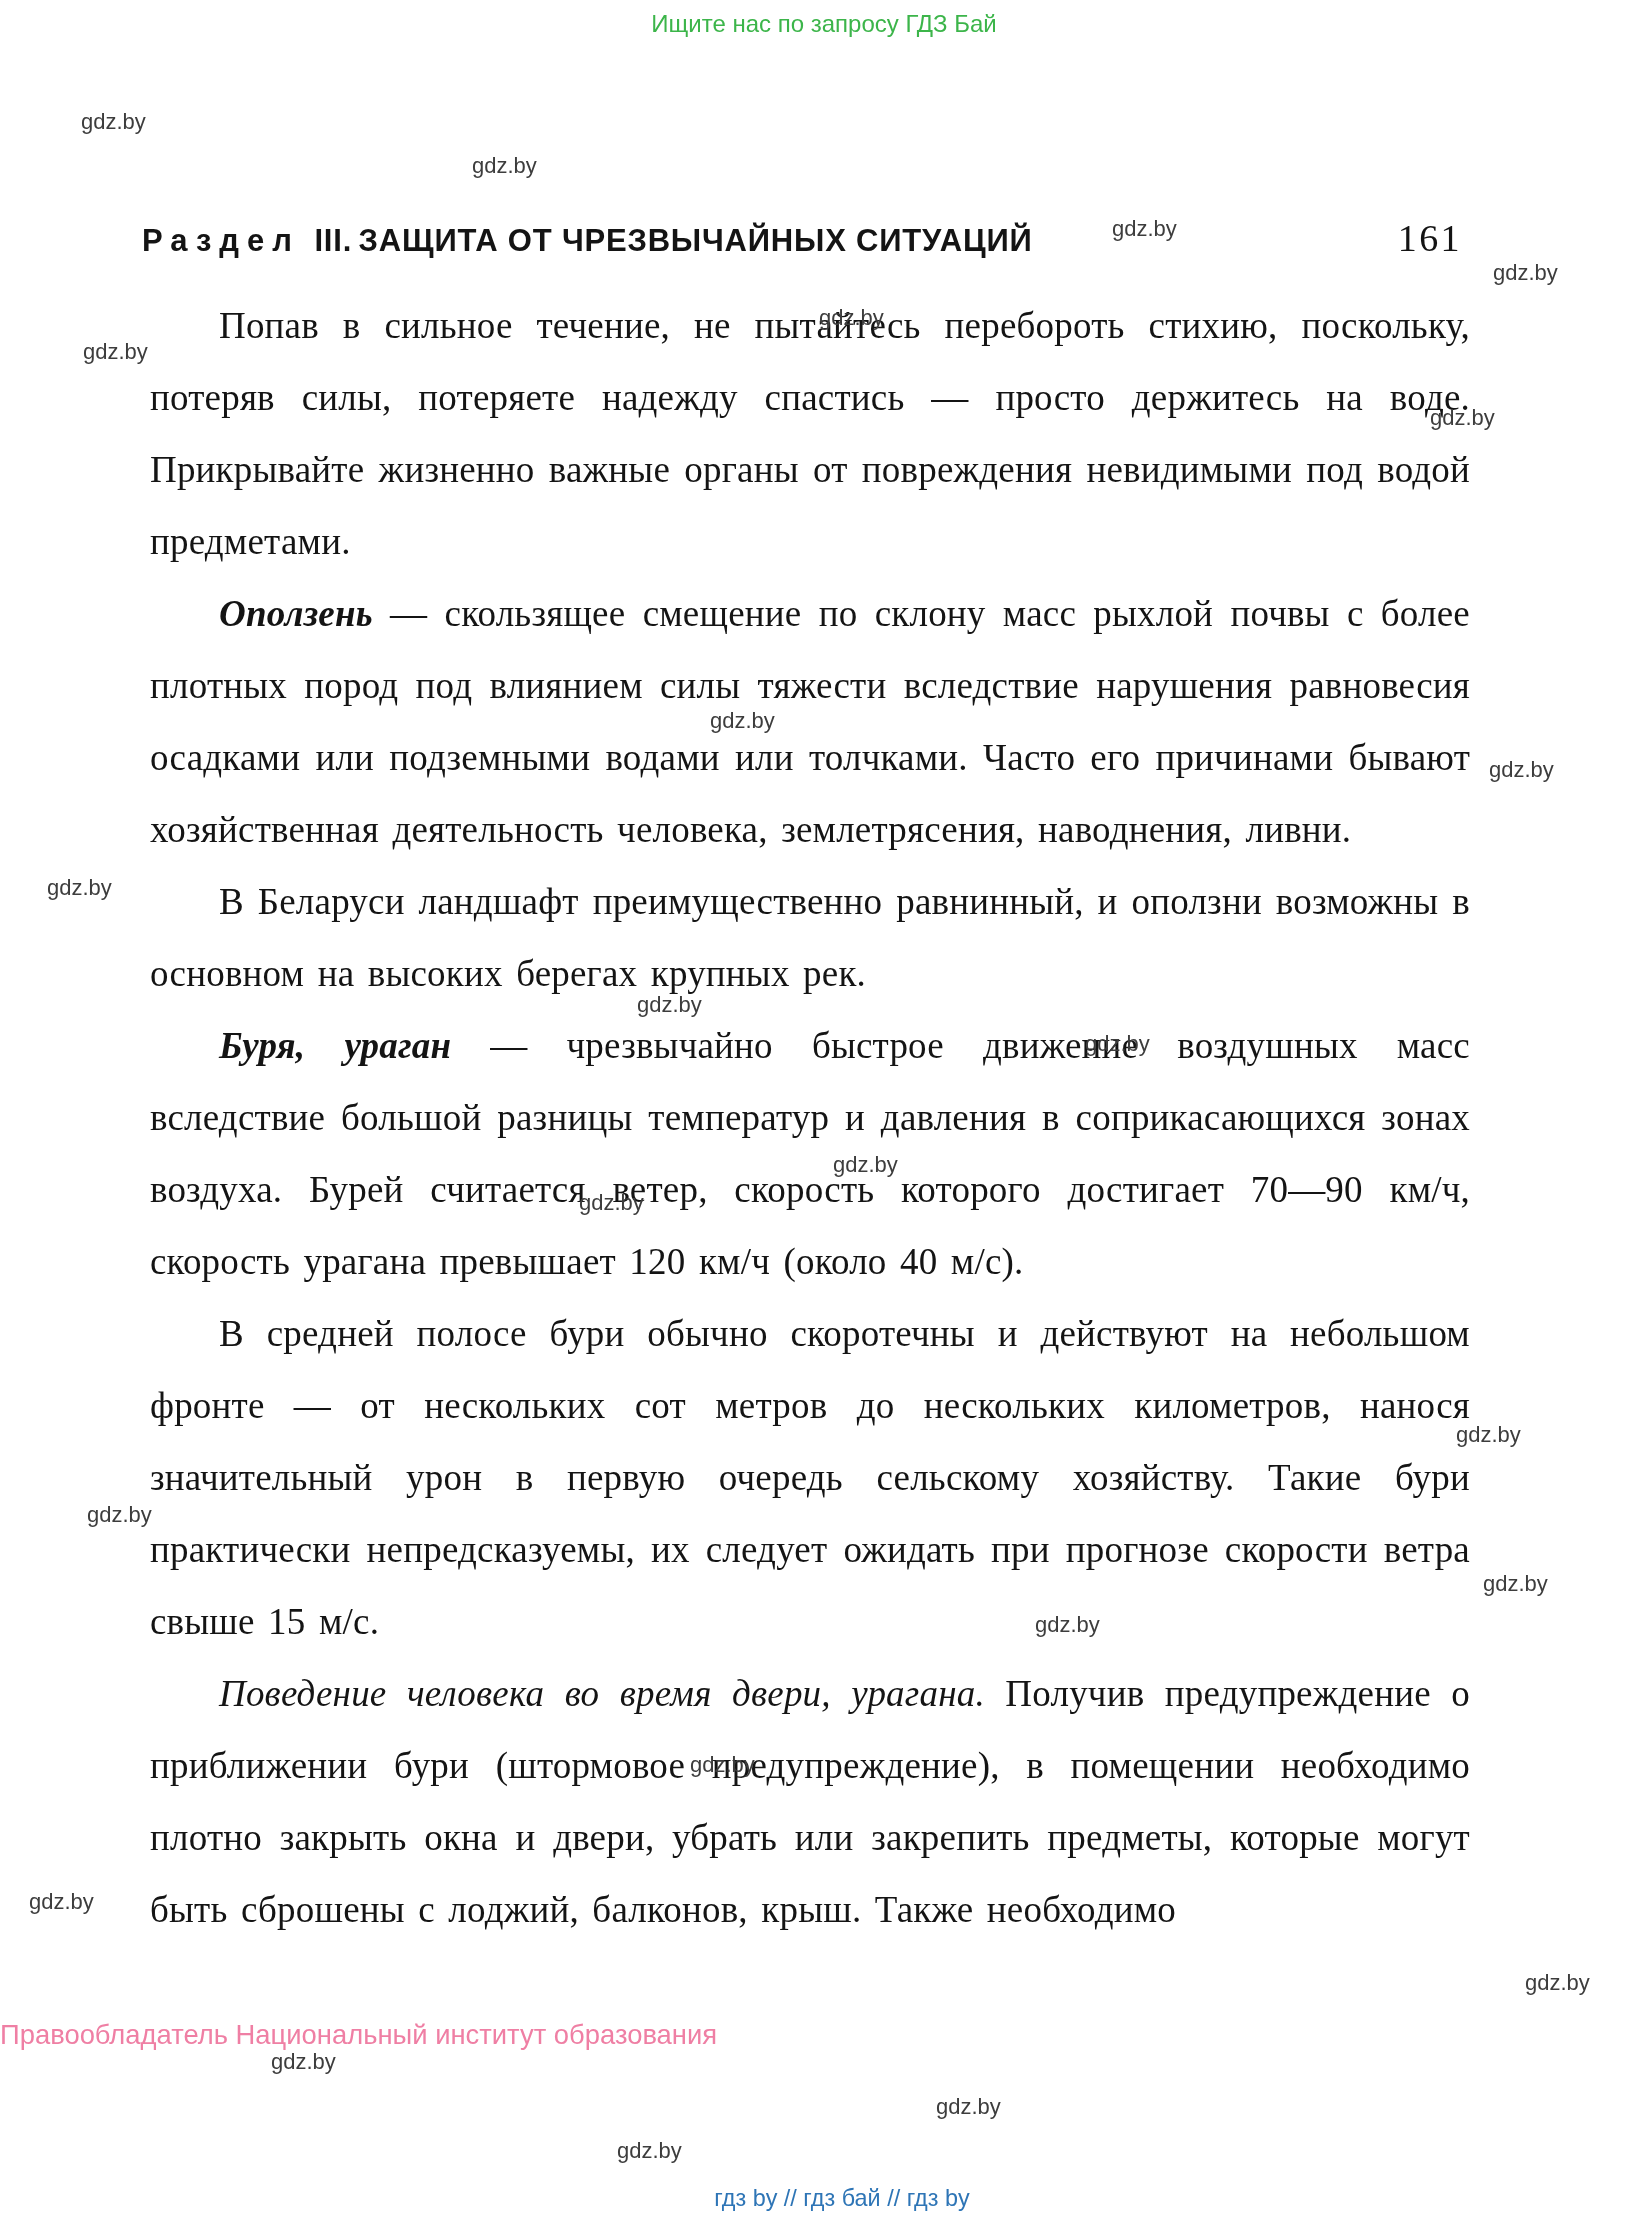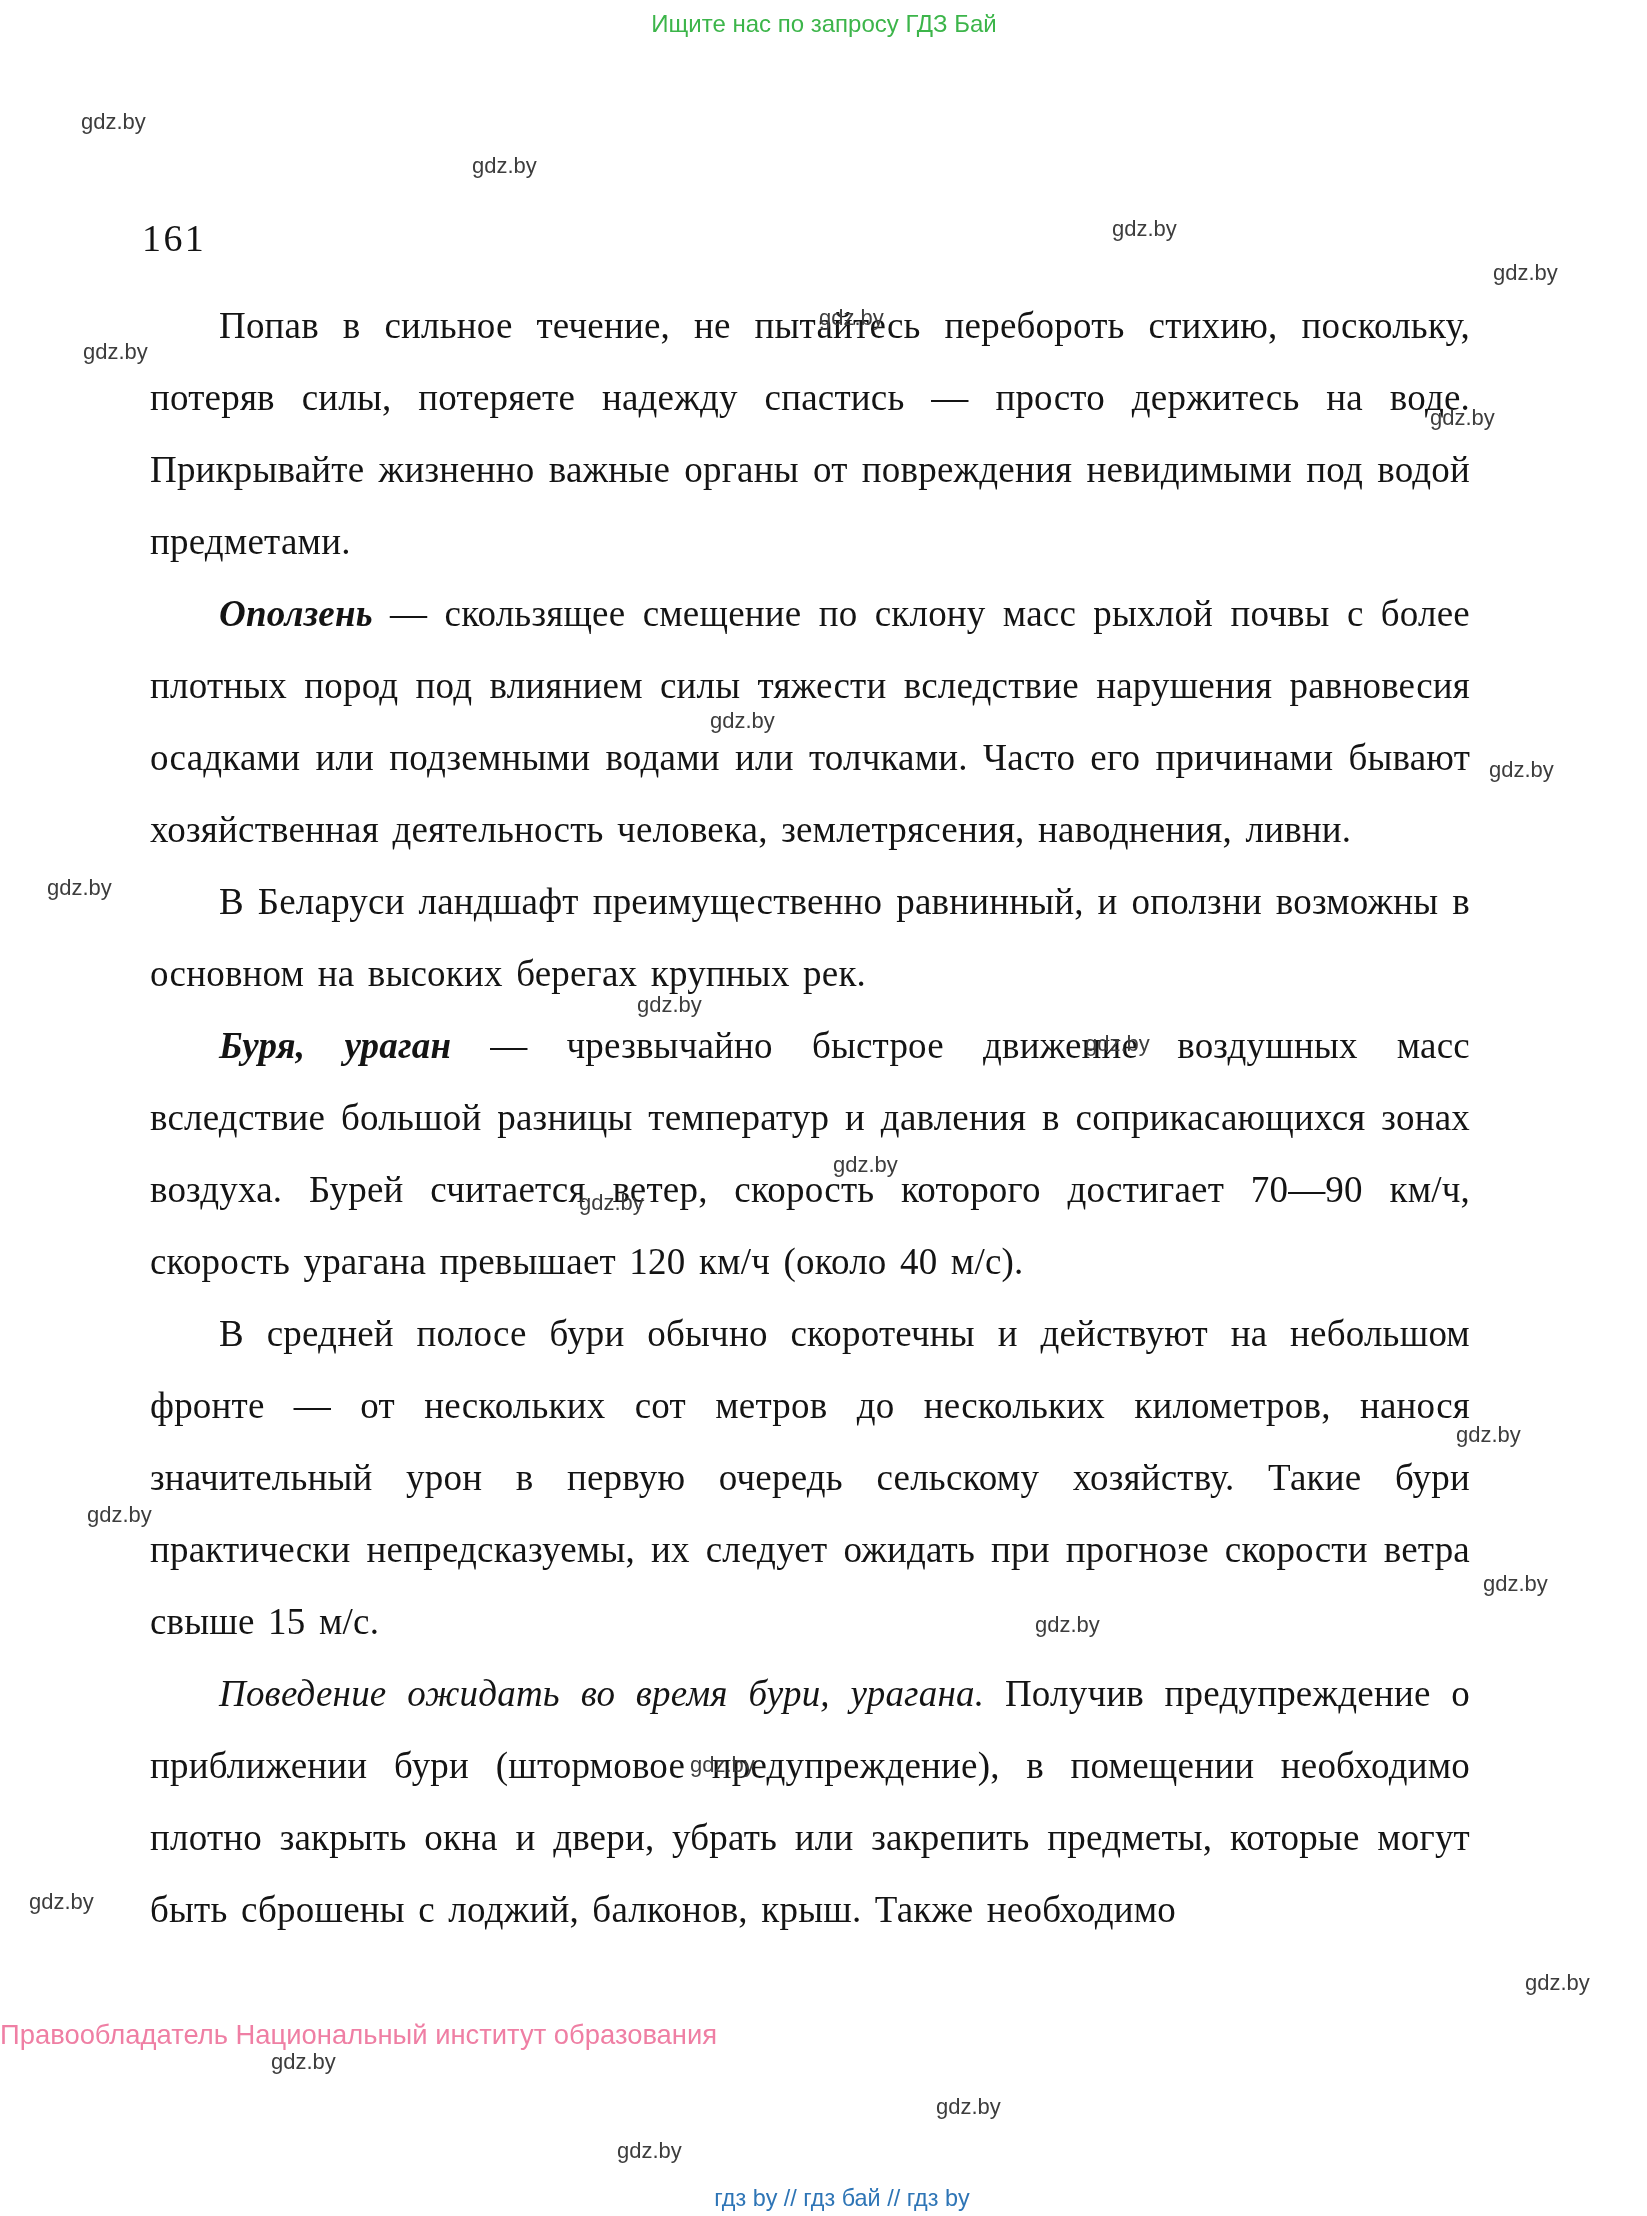--- a/index.html
+++ b/index.html
@@ -80,30 +80,33 @@
   }
 </style>
 </head>
 <body>
 
 <div class="page">
 
   <div class="top-banner">Ищите нас по запросу ГДЗ Бай</div>
 
   <div class="header-row">
+    <span class="section-label">
+      <span class="section-word">Раздел</span><span class="section-number">III.</span><span>ЗАЩИТА ОТ ЧРЕЗВЫЧАЙНЫХ СИТУАЦИЙ</span>
+    </span>
     <span class="page-number">161</span>
   </div>
 
   <div class="text-column">
       <p class="para">Попав в сильное течение, не пытайтесь перебороть стихию, поскольку, потеряв силы, потеряете надежду спастись — просто держитесь на воде. Прикрывайте жизненно важные органы от повреждения невидимыми под водой предметами.</p>
       <p class="para"><span class="lead-bold-italic">Оползень</span> — скользящее смещение по склону масс рыхлой почвы с более плотных пород под влиянием силы тяжести вследствие нарушения равновесия осадками или подземными водами или толчками. Часто его причинами бывают хозяйственная деятельность человека, землетрясения, наводнения, ливни.</p>
       <p class="para">В Беларуси ландшафт преимущественно равнинный, и оползни возможны в основном на высоких берегах крупных рек.</p>
       <p class="para"><span class="lead-bold-italic">Буря, ураган</span> — чрезвычайно быстрое движение воздушных масс вследствие большой разницы температур и давления в соприкасающихся зонах воздуха. Бурей считается ветер, скорость которого достигает 70—90 км/ч, скорость урагана превышает 120 км/ч (около 40 м/с).</p>
       <p class="para">В средней полосе бури обычно скоротечны и действуют на небольшом фронте — от нескольких сот метров до нескольких километров, нанося значительный урон в первую очередь сельскому хозяйству. Такие бури практически непредсказуемы, их следует ожидать при прогнозе скорости ветра свыше 15 м/с.</p>
-      <p class="para"><span class="lead-italic">Поведение ожидать во время бури, урагана.</span> Получив предупреждение о приближении бури (штормовое предупреждение), в помещении необходимо плотно закрыть окна и двери, убрать или закрепить предметы, которые могут быть сброшены с лоджий, балконов, крыш. Также необходимо</p>
+      <p class="para"><span class="lead-italic">Поведение человека во время двери, урагана.</span> Получив предупреждение о приближении бури (штормовое предупреждение), в помещении необходимо плотно закрыть окна и двери, убрать или закрепить предметы, которые могут быть сброшены с лоджий, балконов, крыш. Также необходимо</p>
     </div>
 
   <div class="copyright">Правообладатель Национальный институт образования</div>
 
   <div class="bottom-links">гдз by  //  гдз бай  //  гдз by</div>
 
   <div>
       <span class="wm" style="left: 81px; top: 85px;">gdz.by</span>
       <span class="wm" style="left: 472px; top: 129px;">gdz.by</span>
       <span class="wm" style="left: 1112px; top: 192px;">gdz.by</span>

